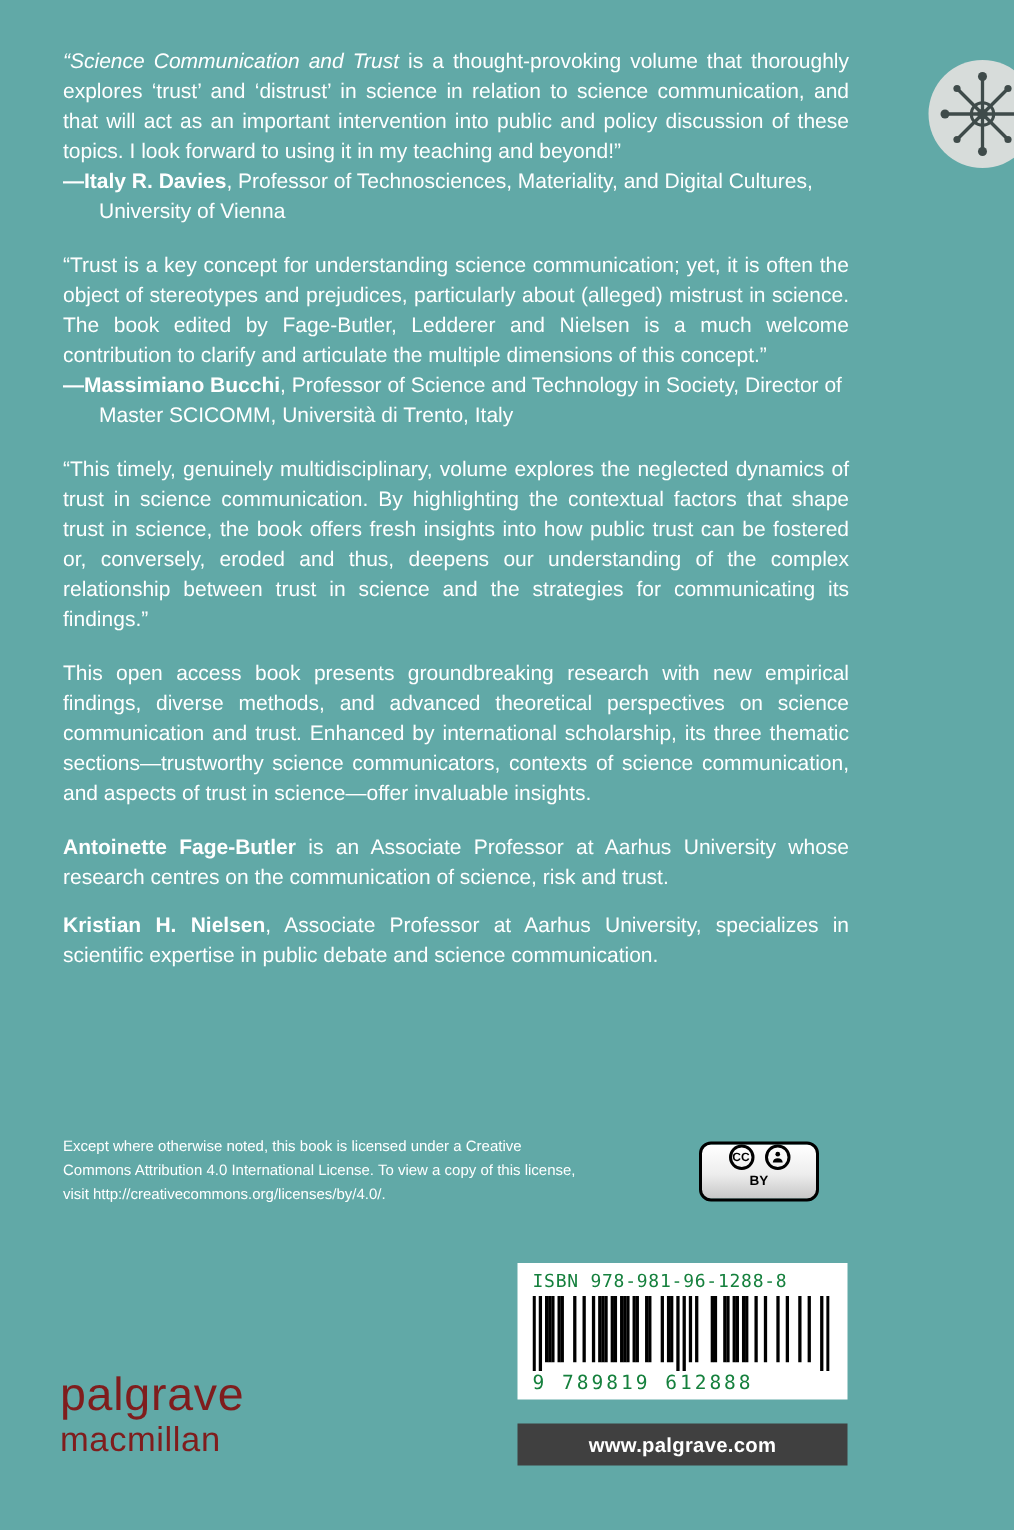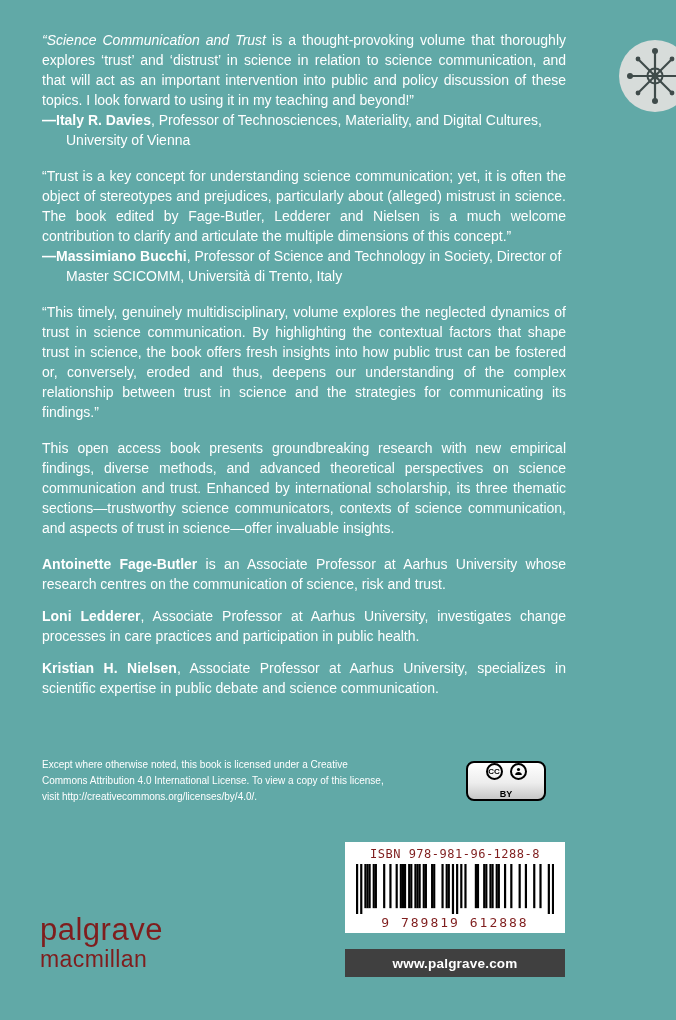--- a/index.html
+++ b/index.html
@@ -28,35 +28,35 @@
   .description { text-align:justify; margin-bottom:16px; }
   .bio { text-align:justify; margin-bottom:12px; }
   .bio b { font-weight:bold; }
 
   
   .license-text { position:absolute; left:42px; top:757px; width:352px; font-size:10px; line-height:16px; }
   .cc-badge {
     position:absolute; left:466px; top:761px; width:80px; height:40px;
     background:linear-gradient(180deg,#ffffff 0%,#ededed 55%,#c7c7c7 100%);
     border:2px solid #000; border-radius:8px; color:#000;
-    display:flex; flex-direction:column; align-items:center; justify-content:space-between;
+    display:flex; flex-direction:column; align-items:center; justify-content:flex-start;
   }
   .cc-icons { display:flex; gap:7px; align-items:center; }
   .cc-circle {
     width:17px; height:17px; border:2px solid #000; border-radius:50%;
     display:flex; align-items:center; justify-content:center;
     font-size:8px; font-weight:bold; letter-spacing:0;
   }
   .cc-by { font-size:9px; font-weight:bold; line-height:10px; margin-top:2px; }
 
   
   .barcode-box {
     position:absolute; left:345px; top:842px; width:220px; height:91px;
-    background:#ffffff; color:#7f1d1d;
-    display:flex; flex-direction:column; align-items:center;
+    background:#ffffff; color:#15803d;
+    display:flex; flex-direction:column; 
     padding:5px 10px 2px;
   }
   .isbn-label { font-family:"DejaVu Sans Mono","Liberation Mono",monospace; font-size:12px; letter-spacing:0.5px; }
   .barcode-bars { width:198px; height:50px; margin-top:3px; }
   .barcode-digits { font-family:"DejaVu Sans Mono","Liberation Mono",monospace; font-size:13px; letter-spacing:2px; margin-top:1px; }
 
   
   .site-bar {
     position:absolute; left:345px; top:949px; width:220px; height:28px;
     background:#404040; color:#ffffff;
@@ -110,21 +110,20 @@
     </div>
 
     <div class="quote-block">
       <p class="quote-text"><span class="italic"></span><span>“This timely, genuinely multidisciplinary, volume explores the neglected dynamics of trust in science communication. By highlighting the contextual factors that shape trust in science, the book offers fresh insights into how public trust can be fostered or, conversely, eroded and thus, deepens our understanding of the complex relationship between trust in science and the strategies for communicating its findings.”</span></p>
     </div>
 
     <p class="description">This open access book presents groundbreaking research with new empirical findings, diverse methods, and advanced theoretical perspectives on science communication and trust. Enhanced by international scholarship, its three thematic sections—trustworthy science communicators, contexts of science communication, and aspects of trust in science—offer invaluable insights.</p>
 
     <p class="bio"><b>Antoinette Fage-Butler</b><span> is an Associate Professor at Aarhus University whose research centres on the communication of science, risk and trust.</span></p>
 
-    <p class="bio"><b>Loni Ledderer</b><span>, Associate Professor at Aarhus University, investigates change processes in care practices and participation in public health.</span></p>
 
     <p class="bio"><b>Kristian H. Nielsen</b><span>, Associate Professor at Aarhus University, specializes in scientific expertise in public debate and science communication.</span></p>
 
   </div>
 
   <p class="license-text">Except where otherwise noted, this book is licensed under a Creative Commons Attribution 4.0 International License. To view a copy of this license, visit http://creativecommons.org/licenses/by/4.0/.</p>
 
   <div class="cc-badge">
     <div class="cc-icons">
       <span class="cc-circle">CC</span>

